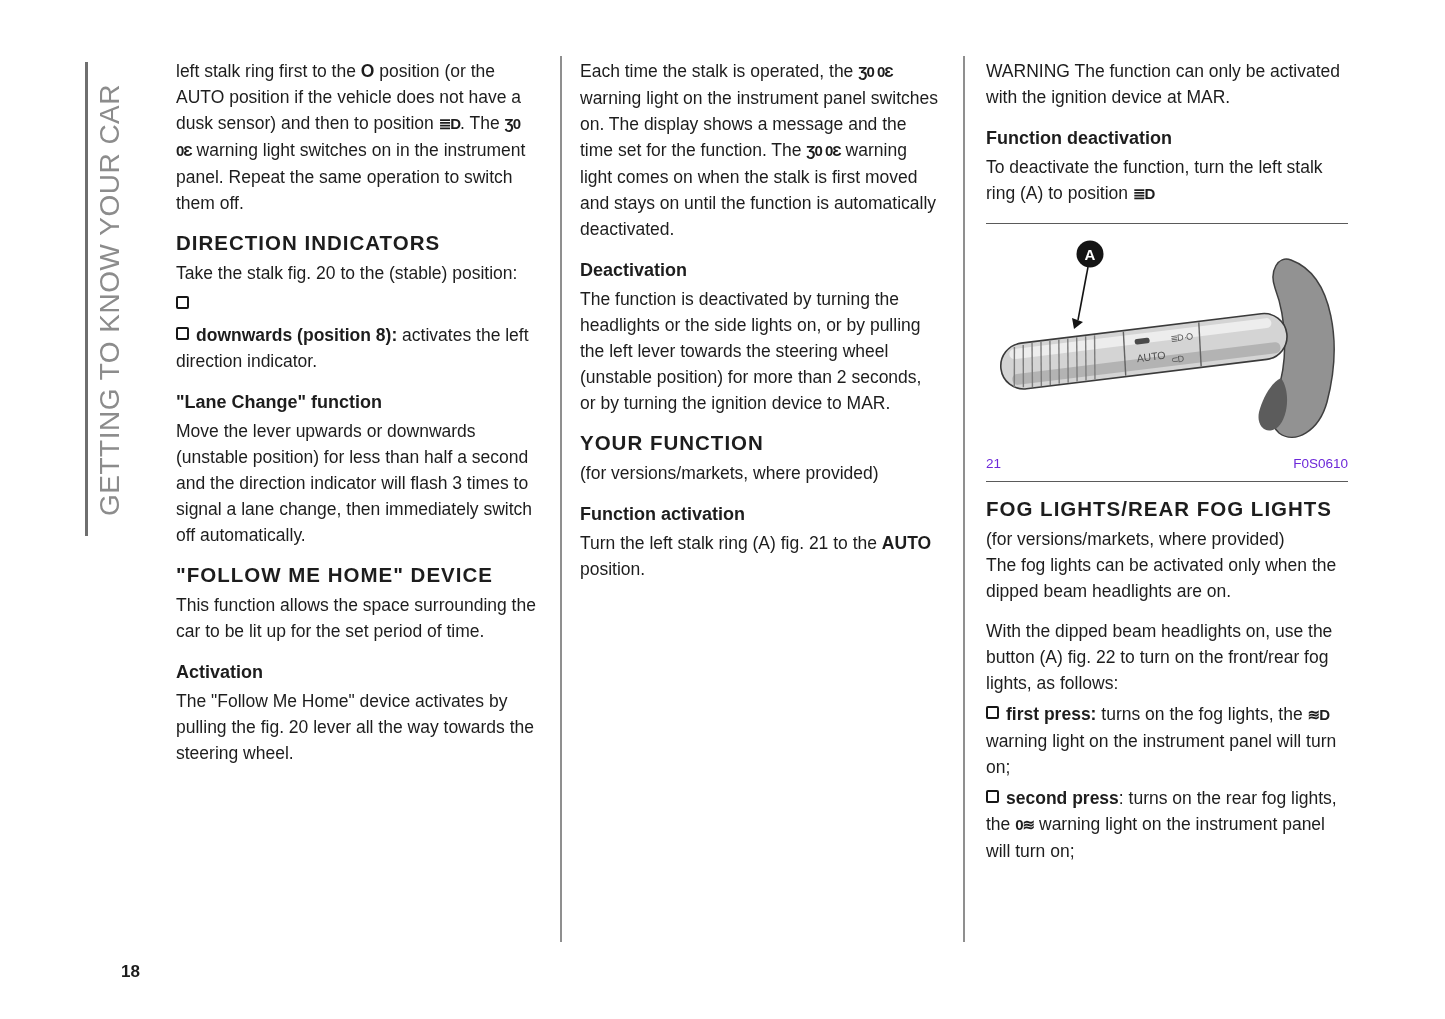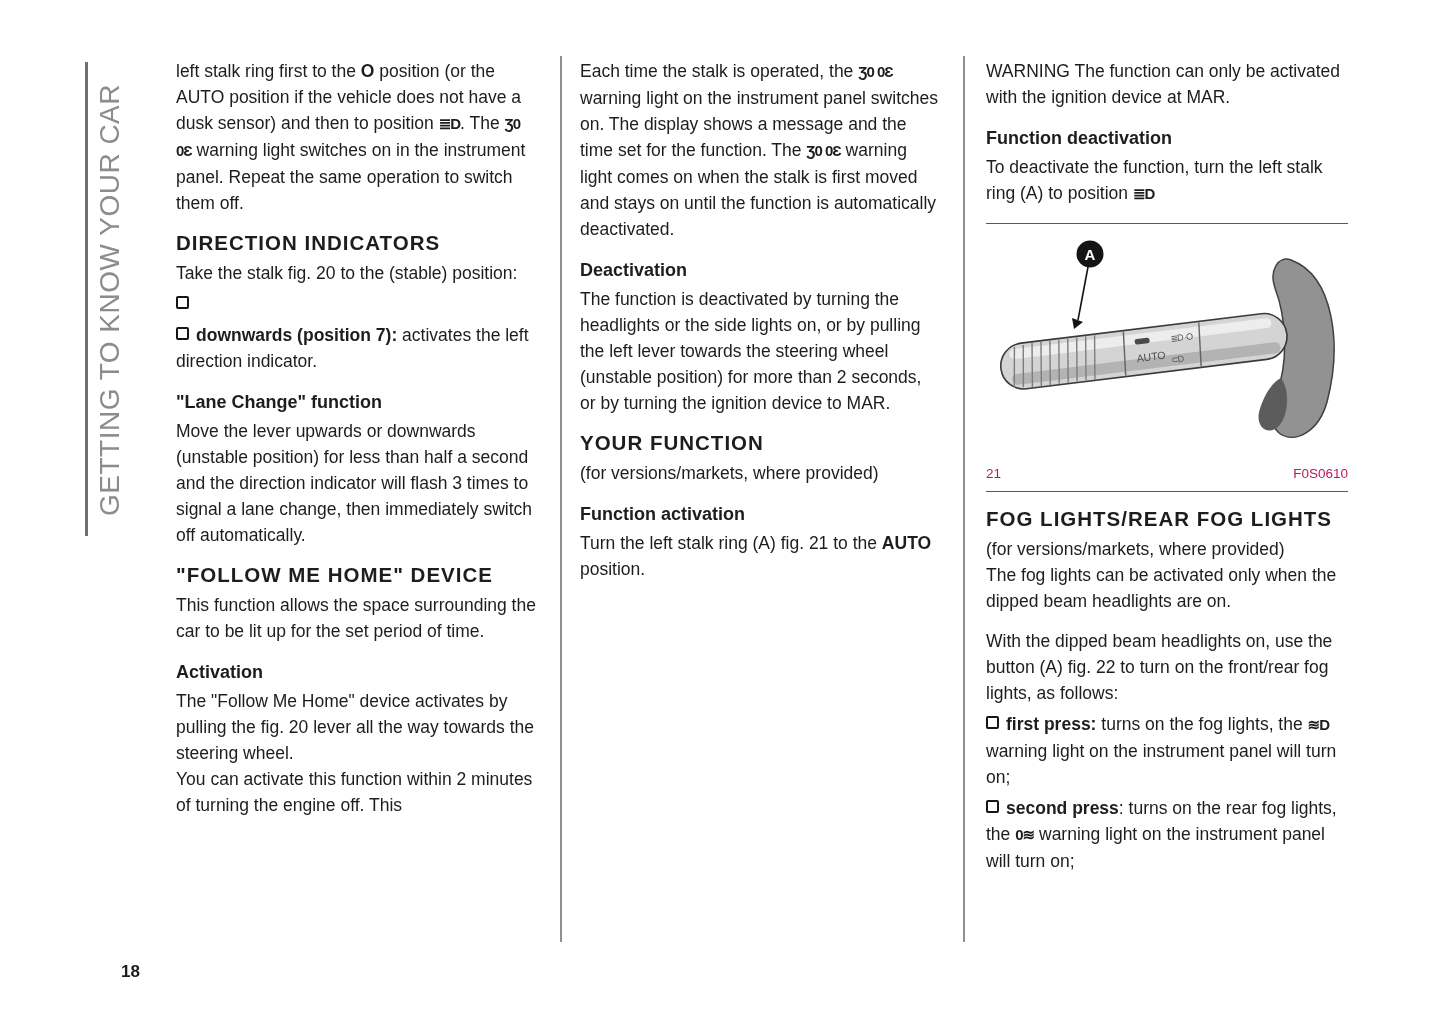--- a/index.html
+++ b/index.html
@@ -28,51 +28,50 @@
     position:absolute; left:-128px; top:282px; width:480px; height:36px;
     transform:rotate(-90deg); font-size:28px; color:#8c8c8c; letter-spacing:0.5px;
     text-align:center; white-space:nowrap;
   }
   #sidebar-line { position:absolute; left:85px; top:62px; width:2.5px; height:474px; background:#6f6f6f; }
   #page-num { position:absolute; left:88px; top:962px; font-size:17px; font-weight:bold;margin-left:33px; }
   .figure {
     border-top:1.5px solid #5a5a5a; border-bottom:1.5px solid #5a5a5a;
     margin:16px 0 10px 0; padding:6px 0 4px 0;
   }
-  .figcap { display:flex; justify-content:space-between; font-size:13.5px; color:#be185d; margin-top:12px; }
+  .figcap { display:flex; justify-content:space-between; font-size:13.5px; color:#6d28d9; margin-top:2px; }
 </style>
 </head>
 <body>
 
 <div id="page">
 
   <div id="sidebar-line"></div>
   <div id="sidebar-title">GETTING TO KNOW YOUR CAR</div>
 
   <div class="vline" id="vline1"></div>
   <div class="vline" id="vline2"></div>
 
   <div class="col" id="col1">
     <p><span>left stalk ring first to the </span><span class="b">O</span><span> position (or the AUTO position if the vehicle does not have a dusk sensor) and then to position </span><span class="sym">≣D</span><span>. The </span><span class="sym">Ʒ0 0Ɛ</span><span> warning light switches on in the instrument panel. Repeat the same operation to switch them off.</span></p>
 
     <div class="h2">DIRECTION INDICATORS</div>
     <p>Take the stalk fig. 20 to the (stable) position:</p>
 
     <p class="bullet"><span class="sq"></span></p>
-    <p class="bullet"><span class="sq"></span><span><span class="b">downwards (position 7):</span><span> activates the left direction indicator.</span></span></p>
+    <p class="bullet"><span class="sq"></span><span><span class="b">downwards (position 8):</span><span> activates the left direction indicator.</span></span></p>
 
     <div class="h3">"Lane Change" function</div>
     <p>Move the lever upwards or downwards (unstable position) for less than half a second and the direction indicator will flash 3 times to signal a lane change, then immediately switch off automatically.</p>
 
     <div class="h2">"FOLLOW ME HOME" DEVICE</div>
     <p>This function allows the space surrounding the car to be lit up for the set period of time.</p>
 
     <div class="h3">Activation</div>
     <p>The "Follow Me Home" device activates by pulling the fig. 20 lever all the way towards the steering wheel.</p>
-    <p>You can activate this function within 2 minutes of turning the engine off. This</p>
   </div>
 
   <div class="col" id="col2">
     <p><span>Each time the stalk is operated, the </span><span class="sym">Ʒ0 0Ɛ</span><span> warning light on the instrument panel switches on. The display shows a message and the time set for the function. The </span><span class="sym">Ʒ0 0Ɛ</span><span> warning light comes on when the stalk is first moved and stays on until the function is automatically deactivated.</span></p>
 
     <div class="h3">Deactivation</div>
     <p>The function is deactivated by turning the headlights or the side lights on, or by pulling the left lever towards the steering wheel (unstable position) for more than 2 seconds, or by turning the ignition device to MAR.</p>
 
     <div class="h2">YOUR FUNCTION</div>
     <p>(for versions/markets, where provided)</p>

